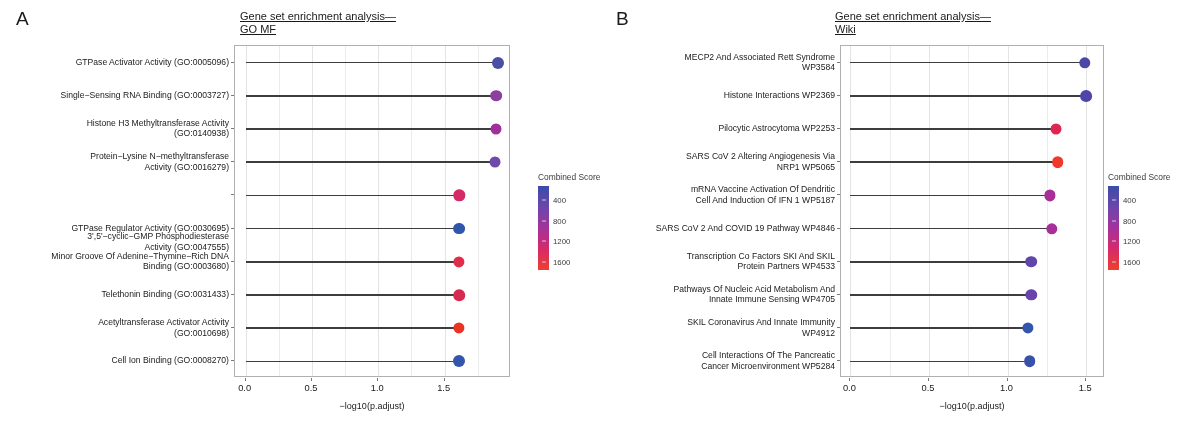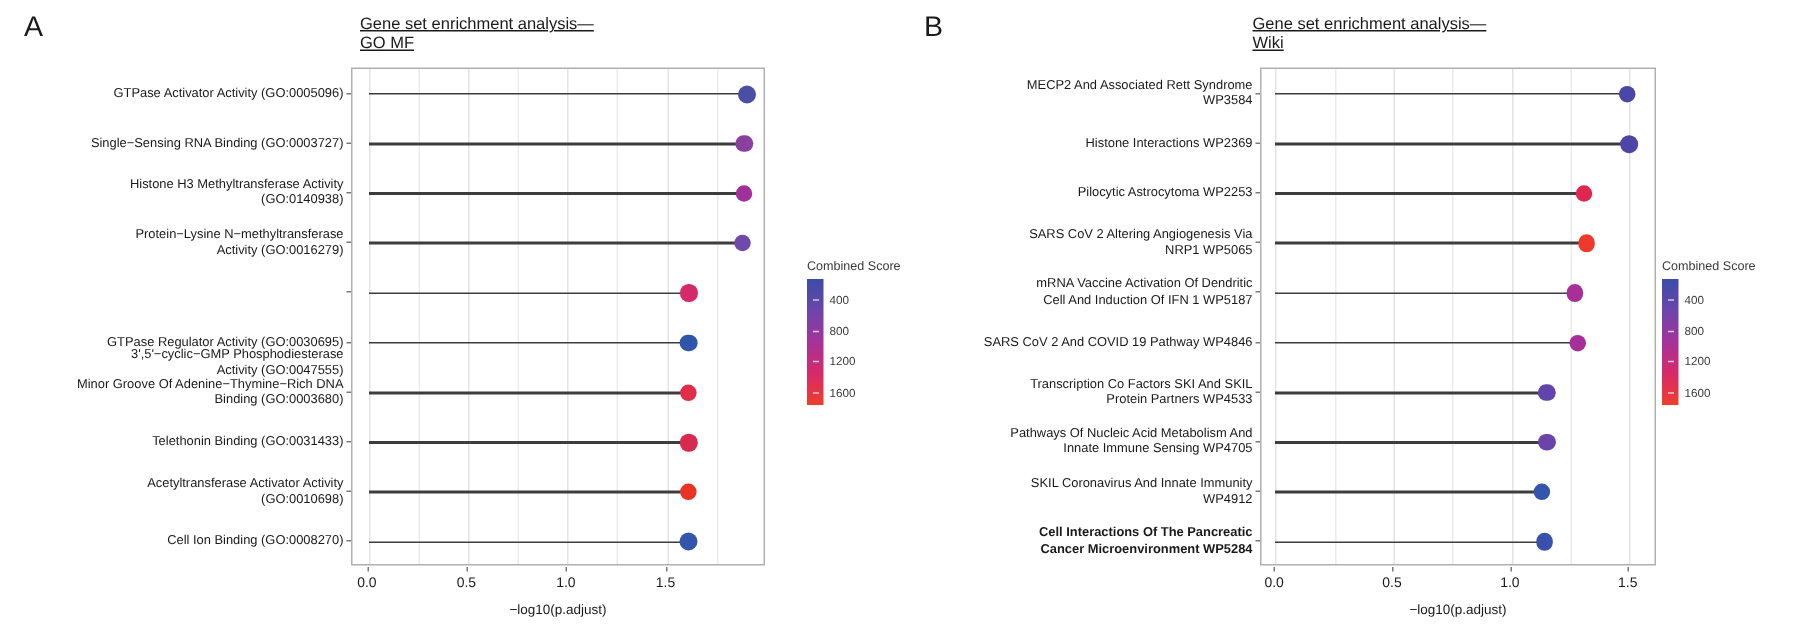--- a/index.html
+++ b/index.html
@@ -271,21 +271,21 @@
         <div class="ytick" style="left: 237px; top: 260.8px;"></div>
         <div class="ylab" style="width: 225px; left: 10px; top: 260.8px;">Transcription Co Factors SKI And SKIL
 Protein Partners WP4533</div>
         <div class="ytick" style="left: 237px; top: 294px;"></div>
         <div class="ylab" style="width: 225px; left: 10px; top: 294px;">Pathways Of Nucleic Acid Metabolism And
 Innate Immune Sensing WP4705</div>
         <div class="ytick" style="left: 237px; top: 327.2px;"></div>
         <div class="ylab" style="width: 225px; left: 10px; top: 327.2px;">SKIL Coronavirus And Innate Immunity
 WP4912</div>
         <div class="ytick" style="left: 237px; top: 360.4px;"></div>
-        <div class="ylab" style="width: 225px; left: 10px; top: 360.4px; font-weight: bold;">Cell Interactions Of The Pancreatic
+        <div class="ylab" style="width: 225px; left: 10px; top: 360.4px;">Cell Interactions Of The Pancreatic
 Cancer Microenvironment WP5284</div>
       </div>
     <div class="plot-area" id="B-plot" style="left: 240px; top: 45px; width: 264px; height: 332px;">
         <div class="vgrid" style="left: 48.7143px;"></div>
         <div class="vgrid" style="left: 127.286px;"></div>
         <div class="vgrid" style="left: 205.857px;"></div>
         <div class="vgrid major" style="left: 9.42857px;"></div>
         <div class="vgrid major" style="left: 88px;"></div>
         <div class="vgrid major" style="left: 166.571px;"></div>
         <div class="vgrid major" style="left: 245.143px;"></div>

